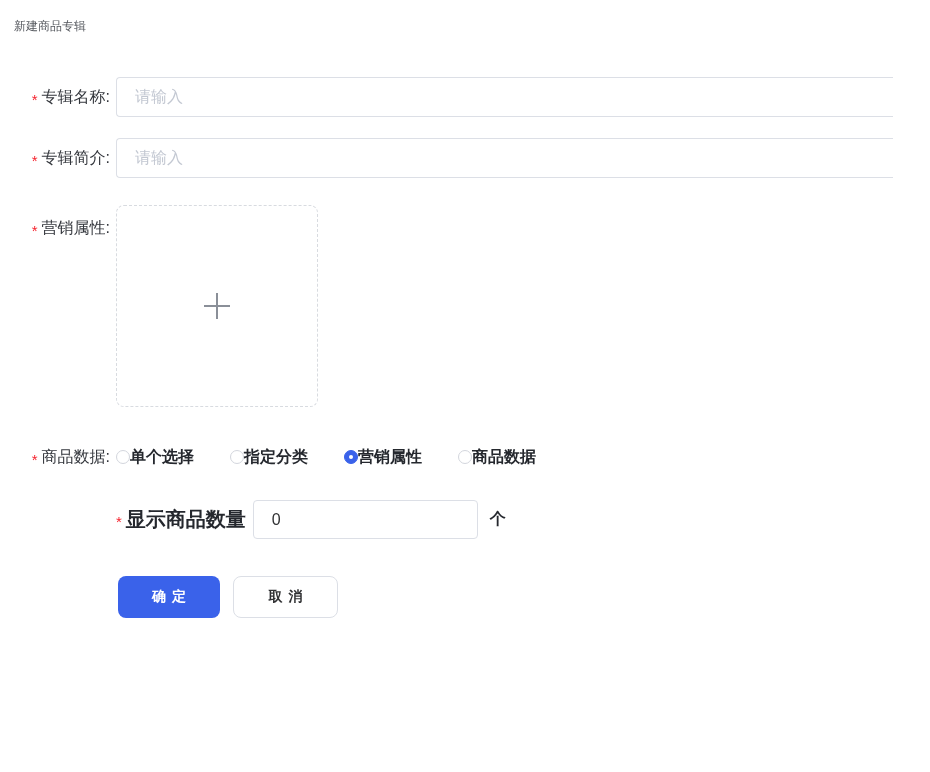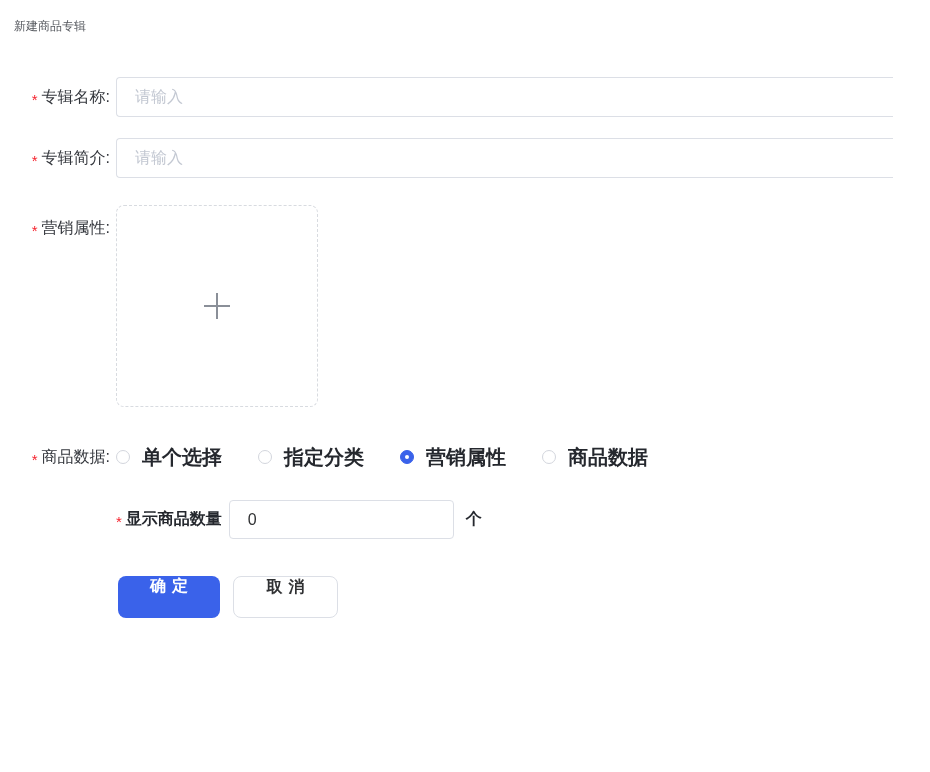--- a/index.html
+++ b/index.html
@@ -26,32 +26,32 @@
     border-radius:8px; display:flex; align-items:center; justify-content:center;
     cursor:pointer; background:#fff; }
   .row-radios { margin-top:39px; height:22px; }
   .radio-group { display:flex; align-items:center; gap:36px; }
   .radio { display:flex; align-items:center; cursor:pointer; }
   .radio-circle { width:14px; height:14px; border-radius:50%;
     border:1px solid #d3d6dd; background:#fff; flex:none; position:relative; }
   .radio.selected .radio-circle { background:#3a62ea; border-color:#3a62ea; }
   .radio.selected .radio-circle::after { content:""; position:absolute;
     inset:4px; background:#fff; border-radius:50%; }
-  .radio-label { margin-left:12px; font-size:20px; font-weight:700;
+  .radio-label { font-size:16px; font-weight:700;
     color:#25282e; white-space:nowrap; }
   .sub-row { display:flex; align-items:center; margin-left:116px; }
   .row-quantity { margin-top:32px; }
-  .bold-label { font-size:16px; font-weight:700; color:#25282e;
+  .bold-label { font-size:20px; font-weight:700; color:#25282e;
     white-space:nowrap; margin-right:7px; }
   .quantity-input { width:225px; height:39px; }
   .unit { margin-left:12px; font-size:16px; font-weight:700; color:#25282e; }
   .row-tags { margin-top:37px; height:22px; }
   .row-actions { margin-top:37px; margin-left:118px; gap:13px; display:flex; }
-  .btn { height:42px; border-radius:8px; font-size:16px; font-weight:700;
-    display:flex; align-items:flex-start; justify-content:center; cursor:pointer;
+  .btn { height:42px; border-radius:8px; font-size:14px; font-weight:700;
+    display:flex; align-items:center; justify-content:center; cursor:pointer;
     font-family:inherit; border:none; }
   .btn span { letter-spacing:6px; margin-right:-6px; }
   .btn-primary { width:102px; background:#3a62ea; color:#ffffff; }
   .btn-plain { width:105px; background:#ffffff; color:#303133;
     border:1px solid #dcdfe6; }
 </style>
 </head>
 <body>
 
 <div class="page-title">新建商品专辑</div>

